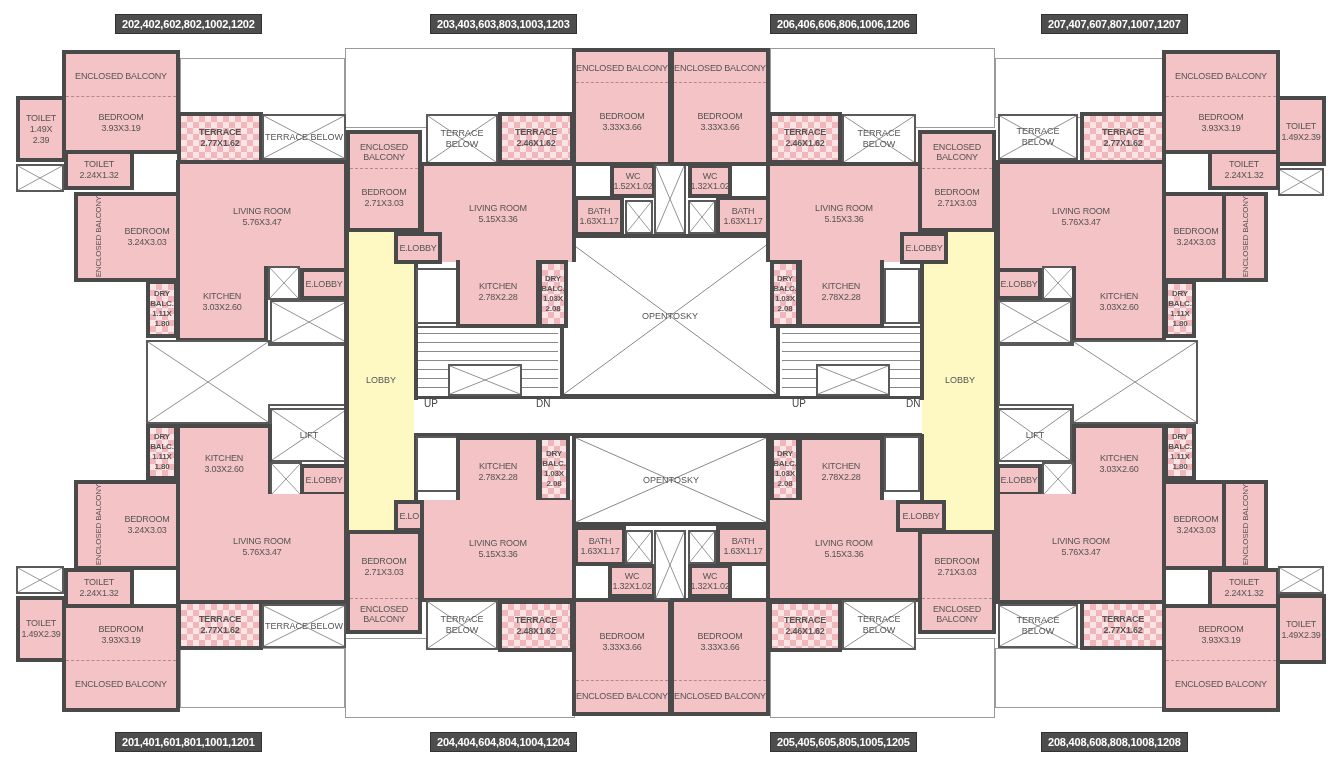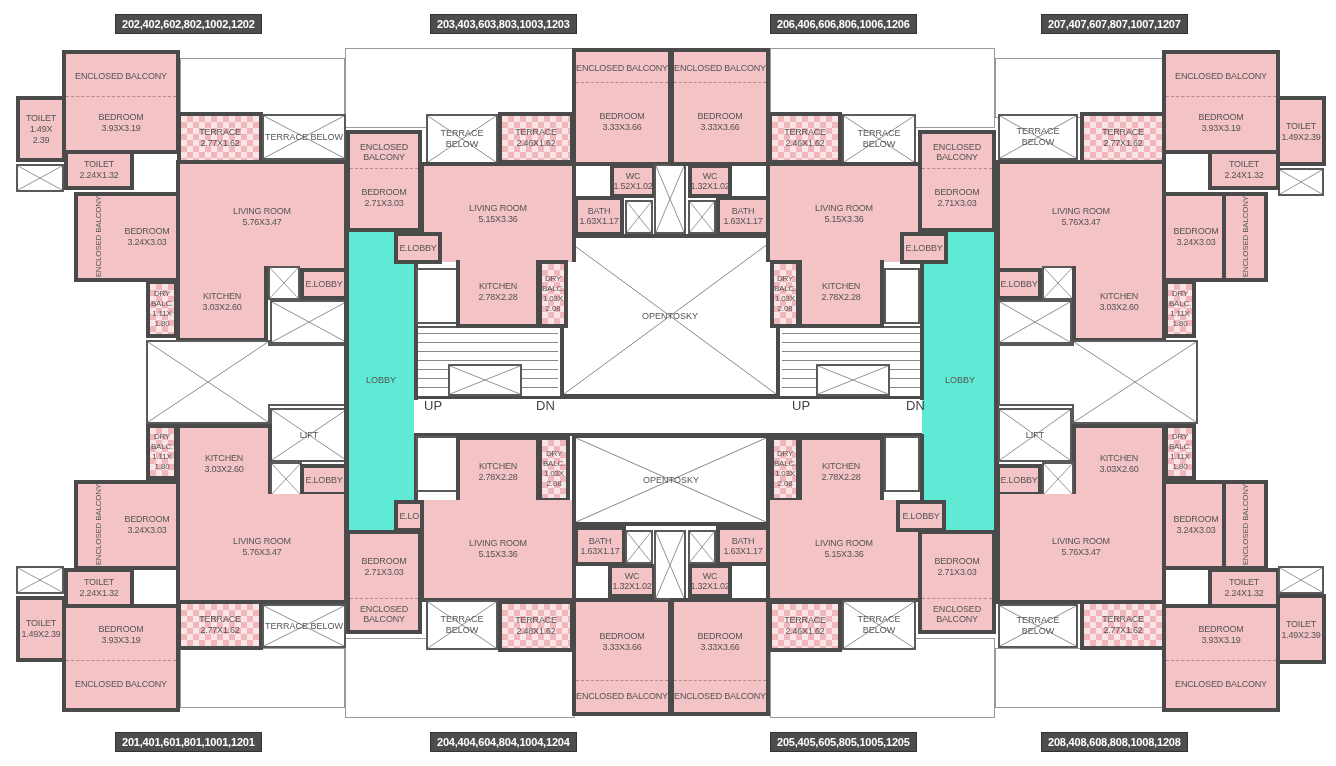--- a/index.html
+++ b/index.html
@@ -4,35 +4,35 @@
 <style>
   html,body{margin:0;padding:0;background:#ffffff;}
   body{width:1336px;height:766px;position:relative;overflow:hidden;font-family:"Liberation Sans",sans-serif;}
   #plan{position:absolute;left:0;top:0;width:1336px;height:766px;}
   .room{position:absolute;box-sizing:border-box;background:#f4c3c5;border:4px solid #4a4a4a;display:flex;flex-direction:column;align-items:center;justify-content:center;text-align:center;color:#555;font-size:9px;line-height:11px;letter-spacing:-0.2px;}
   .room .lbl{font-size:9px;color:#555;}
   .room .dim{font-size:9px;color:#555;}
   .terrace{background-color:#fbe4e5;background-image:
     linear-gradient(45deg,#f1b6ba 25%,transparent 25%,transparent 75%,#f1b6ba 75%),
     linear-gradient(45deg,#f1b6ba 25%,transparent 25%,transparent 75%,#f1b6ba 75%);
-    background-size:12px 12px;background-position:0 0,6px 6px;}
+    background-size:12px 12px;background-position:0 0,6px 6px;font-weight:bold;}
   .void{position:absolute;box-sizing:border-box;background:#fff;border:2px solid #5a5a5a;}
   .void svg{position:absolute;left:0;top:0;width:100%;height:100%;}
   .void .vlbl{position:absolute;left:0;right:0;top:50%;transform:translateY(-50%);text-align:center;font-size:9px;color:#555;line-height:11px;}
-  .grey{position:absolute;background:#5eead4;box-sizing:border-box;}
+  .grey{position:absolute;background:#fef9c3;box-sizing:border-box;}
   .grey .glbl{position:absolute;left:0;right:0;top:50%;transform:translateY(-50%);text-align:center;font-size:9px;color:#555;}
   .wall{position:absolute;background:#4a4a4a;}
   .outline{position:absolute;box-sizing:border-box;border:1px solid #9a9a9a;background:transparent;}
   .badge{position:absolute;background:#4d4d4d;color:#fff;font-size:11px;font-weight:bold;padding:3px 6px;border:1px solid #333;letter-spacing:-0.2px;white-space:nowrap;}
   .vert{writing-mode:vertical-rl;transform:rotate(180deg);font-size:8px;color:#555;}
   .divider{position:absolute;border-top:1px dashed #b08a8c;}
   .small{font-size:8px;line-height:10px;}
   .stairs-h{position:absolute;box-sizing:border-box;background:#fff;
     background-image:repeating-linear-gradient(0deg,transparent 0,transparent 8px,#888 8px,#888 9px);}
-  .txt{position:absolute;font-size:13px;color:#444;white-space:nowrap;}
+  .txt{position:absolute;font-size:10px;color:#444;white-space:nowrap;}
 </style>
 </head>
 <body>
 
 <div id="plan">
 
   <div class="outline" style="left:180px;top:58px;width:165px;height:60px;"></div>
   <div class="outline" style="left:345px;top:48px;width:230px;height:80px;"></div>
   <div class="outline" style="left:770px;top:48px;width:225px;height:80px;"></div>
   <div class="outline" style="left:995px;top:58px;width:170px;height:60px;"></div>

